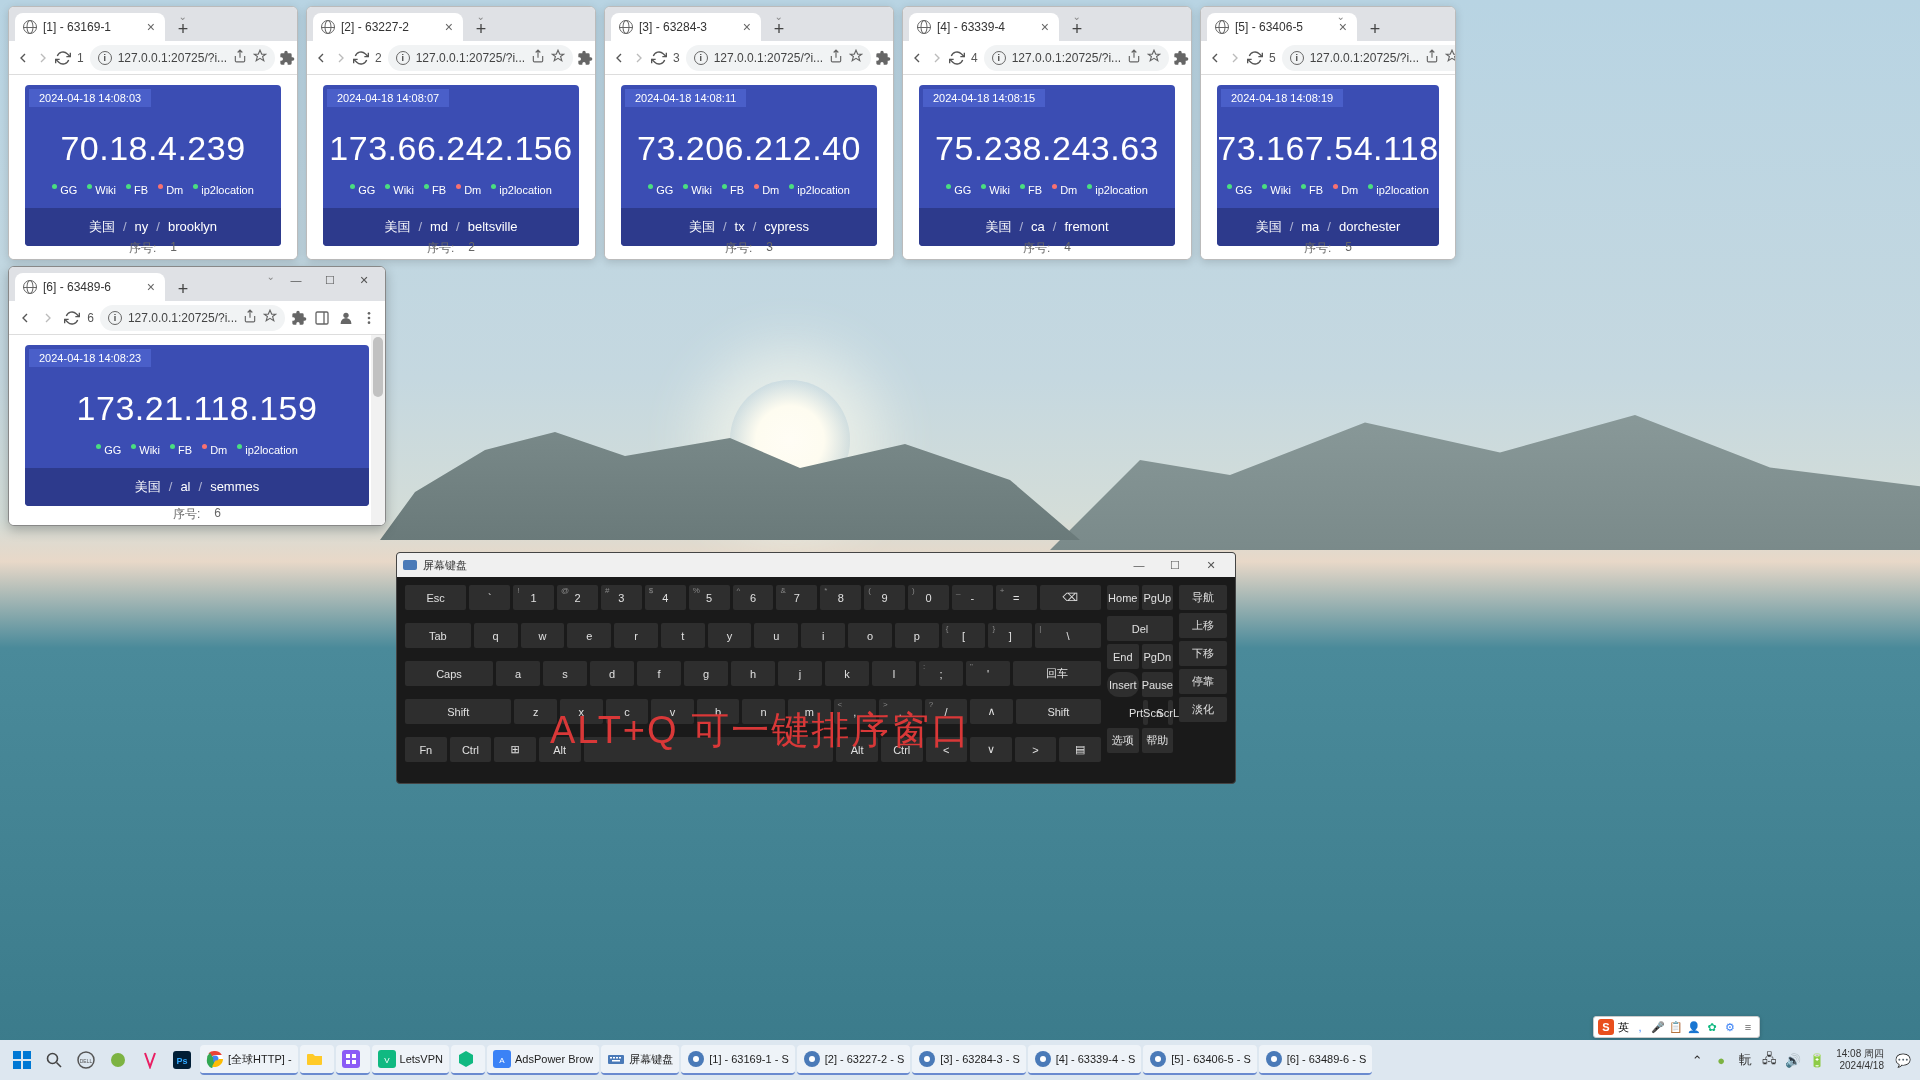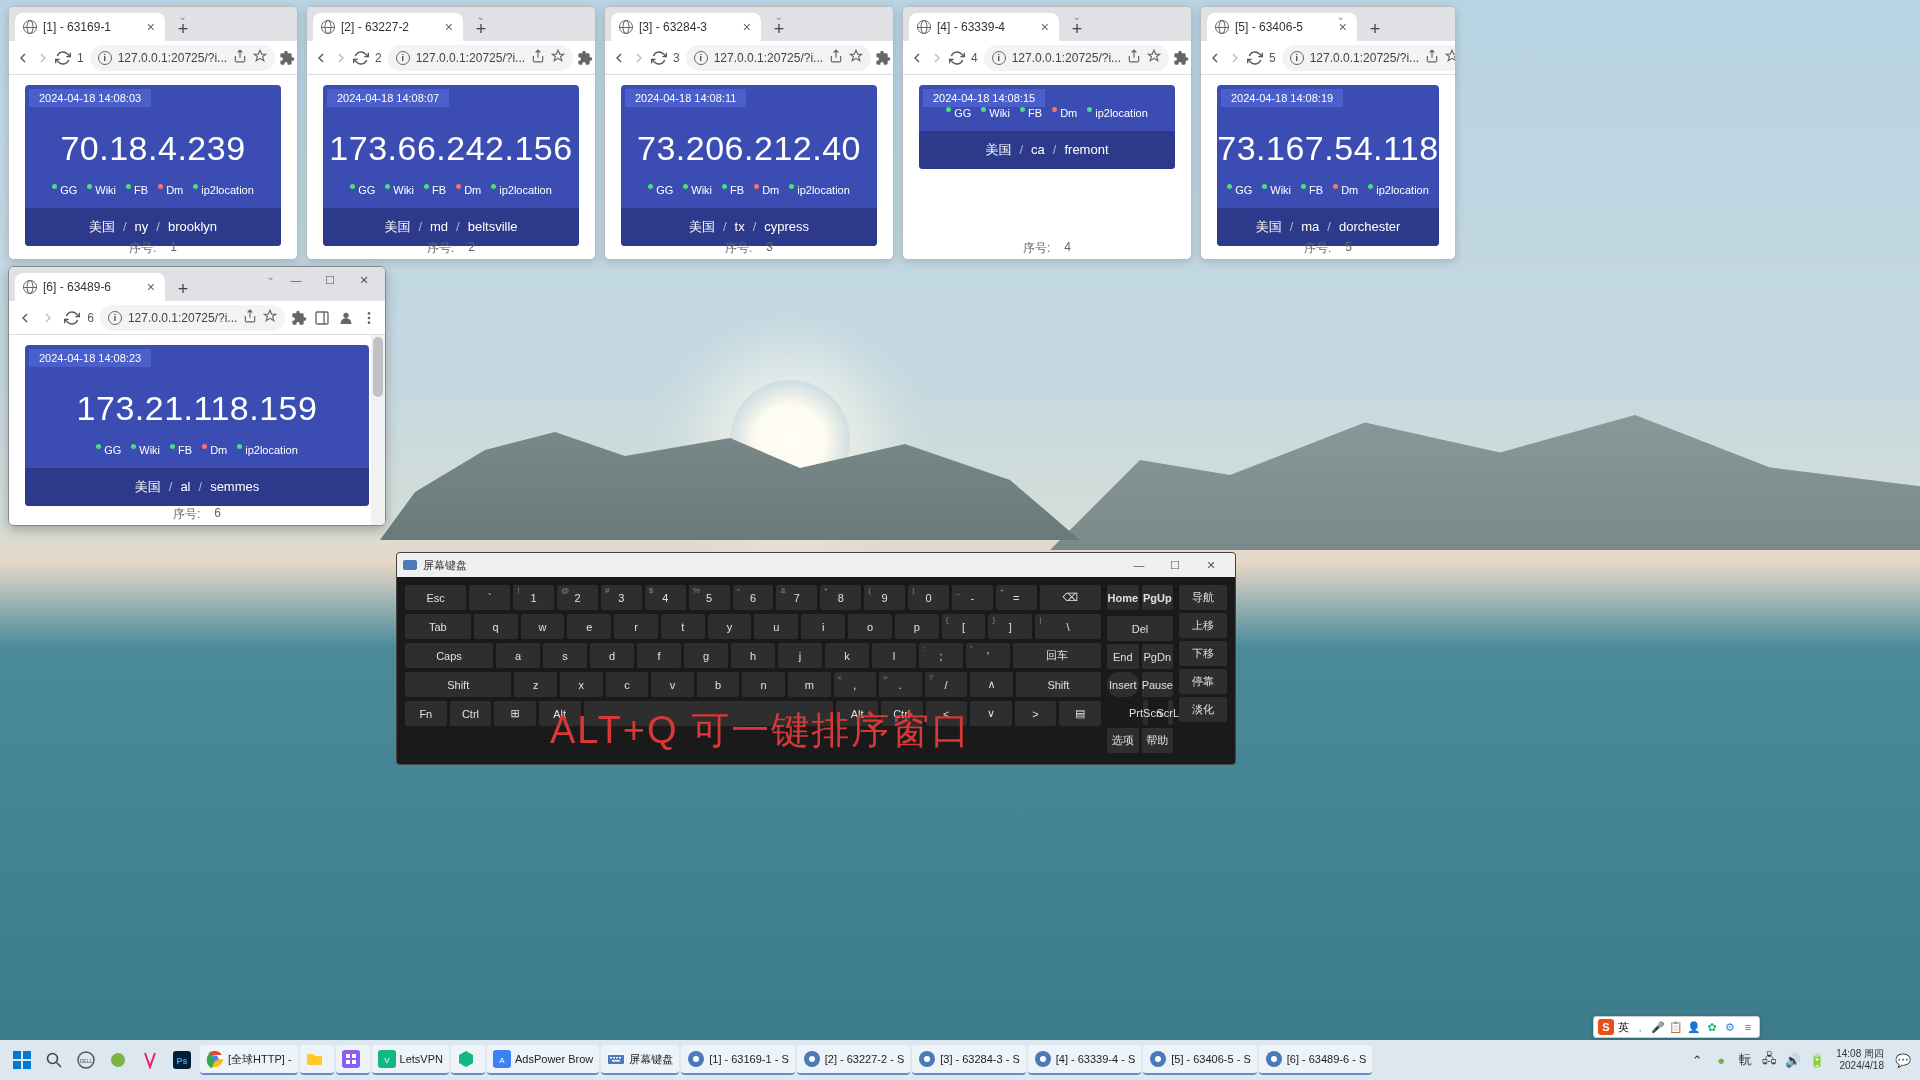--- a/index.html
+++ b/index.html
@@ -43,21 +43,21 @@
 .scroll{position:absolute;right:0;top:0;bottom:0;width:14px;background:#f1f1f1}
 .thumb{position:absolute;left:2px;right:2px;top:2px;height:60px;background:#c1c1c1;border-radius:5px}
 
 .osk{position:absolute;left:396px;top:552px;width:840px;background:#1a1a1a;border:1px solid #444;border-radius:4px;overflow:hidden}
 .osk-title{height:24px;background:#f0f0f0;display:flex;align-items:center;padding:0 6px;font-size:11px;color:#333;gap:6px}
 .osk-title .kico{width:14px;height:10px;background:#4a7ab8;border-radius:2px}
 .osk-ctrl{margin-left:auto;display:flex;gap:0}
 .osk-ctrl span{width:36px;height:20px;display:flex;align-items:center;justify-content:center;color:#555;font-size:11px;cursor:pointer}
 .kbd{padding:8px;display:flex;gap:6px}
 .kmain{flex:1}.kside{width:66px}.kside2{width:48px}
-.krow{display:flex;gap:3px;margin-bottom:4px}
+.krow{display:flex;gap:3px;margin-bottom:13px}
 .key{background:#2e2e2e;color:#e0e0e0;height:25px;display:flex;align-items:center;justify-content:center;font-size:11px;border-radius:2px;cursor:pointer;position:relative;flex:1;min-width:0}
 .key.w15{flex:1.5}.key.w2{flex:2}.key.w25{flex:2.5}.key.w6{flex:6}
 .key .sup{position:absolute;top:1px;left:4px;font-size:8px;color:#888}
 .kside .key,.kside2 .key{height:25px;margin-bottom:3px}
 .overlay{position:absolute;left:550px;top:705px;font-size:38px;font-weight:400;color:#d93838;white-space:nowrap;pointer-events:none;letter-spacing:2px}
 
 .taskbar{position:absolute;left:0;right:0;bottom:0;height:40px;background:rgba(235,240,248,.92);display:flex;align-items:center;padding:0 8px;gap:4px;font-size:11px}
 .tb-ico{width:28px;height:28px;display:flex;align-items:center;justify-content:center;border-radius:4px;cursor:pointer;flex-shrink:0}
 .tb-app{height:30px;display:flex;align-items:center;gap:4px;padding:0 6px;border-radius:4px;cursor:pointer;font-size:11px;color:#222;max-width:120px}
 .tb-app.open{background:rgba(255,255,255,.5);border-bottom:2px solid #6a8acf}
@@ -321,20 +321,21 @@
           <svg viewBox="0 0 24 24" fill="#666">
             <path d="M20.5 11H19V7a2 2 0 00-2-2h-4V3.5a2.5 2.5 0 00-5 0V5H4a2 2 0 00-2 2v4h1.5a2.5 2.5 0 010 5H2v4a2 2 0 002 2h4v-1.5a2.5 2.5 0 015 0V22h4a2 2 0 002-2v-4h1.5a2.5 2.5 0 000-5z"></path>
           </svg>
         </div>
 
     </div>
     <div class="content">
 
       <div class="card">
         <span class="ts">2024-04-18 14:08:15</span>
+        <div class="ip">75.238.243.63</div>
         <div class="links">
             <span class="lk"><span class="dot g"></span>GG</span>
             <span class="lk"><span class="dot g"></span>Wiki</span>
             <span class="lk"><span class="dot g"></span>FB</span>
             <span class="lk"><span class="dot r"></span>Dm</span>
             <span class="lk"><span class="dot g"></span>ip2location</span>
           </div>
         <div class="loc">
           <span>美国</span><span class="sep">/</span><span>ca</span><span class="sep">/</span><span>fremont</span>
         </div>
@@ -584,21 +585,21 @@
           <div class="key w6"></div>
           <div class="key ">Alt</div>
           <div class="key ">Ctrl</div>
           <div class="key ">&lt;</div>
           <div class="key ">∨</div>
           <div class="key ">&gt;</div>
           <div class="key ">▤</div>
         </div>
       </div>
     <div class="kside" id="kside1">
-        <div style="display: flex; gap: 3px; margin-bottom: 3px; font-weight: bold;">
+        <div style="display: flex; gap: 3px; margin-bottom: 3px;">
           <div class="key" style="flex: 1 1 0%;">Home</div>
           <div class="key" style="flex: 1 1 0%;">PgUp</div>
         </div>
         <div class="key" style="height: 25px;">Del</div>
         <div style="display: flex; gap: 3px;">
           <div class="key" style="flex: 1 1 0%;">End</div>
           <div class="key" style="flex: 1 1 0%;">PgDn</div>
         </div>
         <div style="display: flex; gap: 3px;">
           <div class="key" style="flex: 1 1 0%; border-radius: 12px;">Insert</div>

